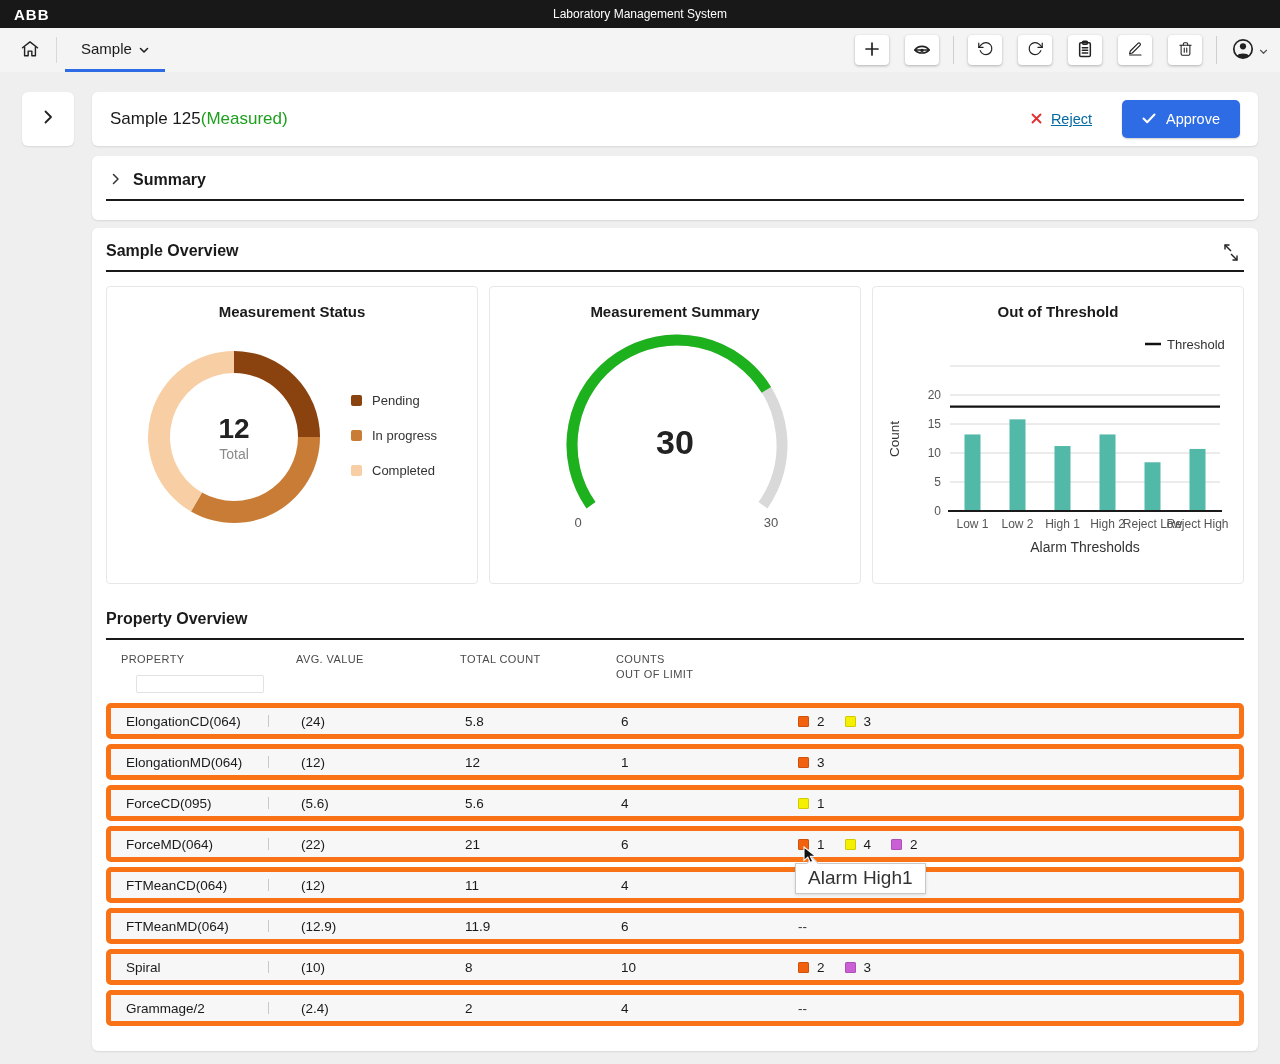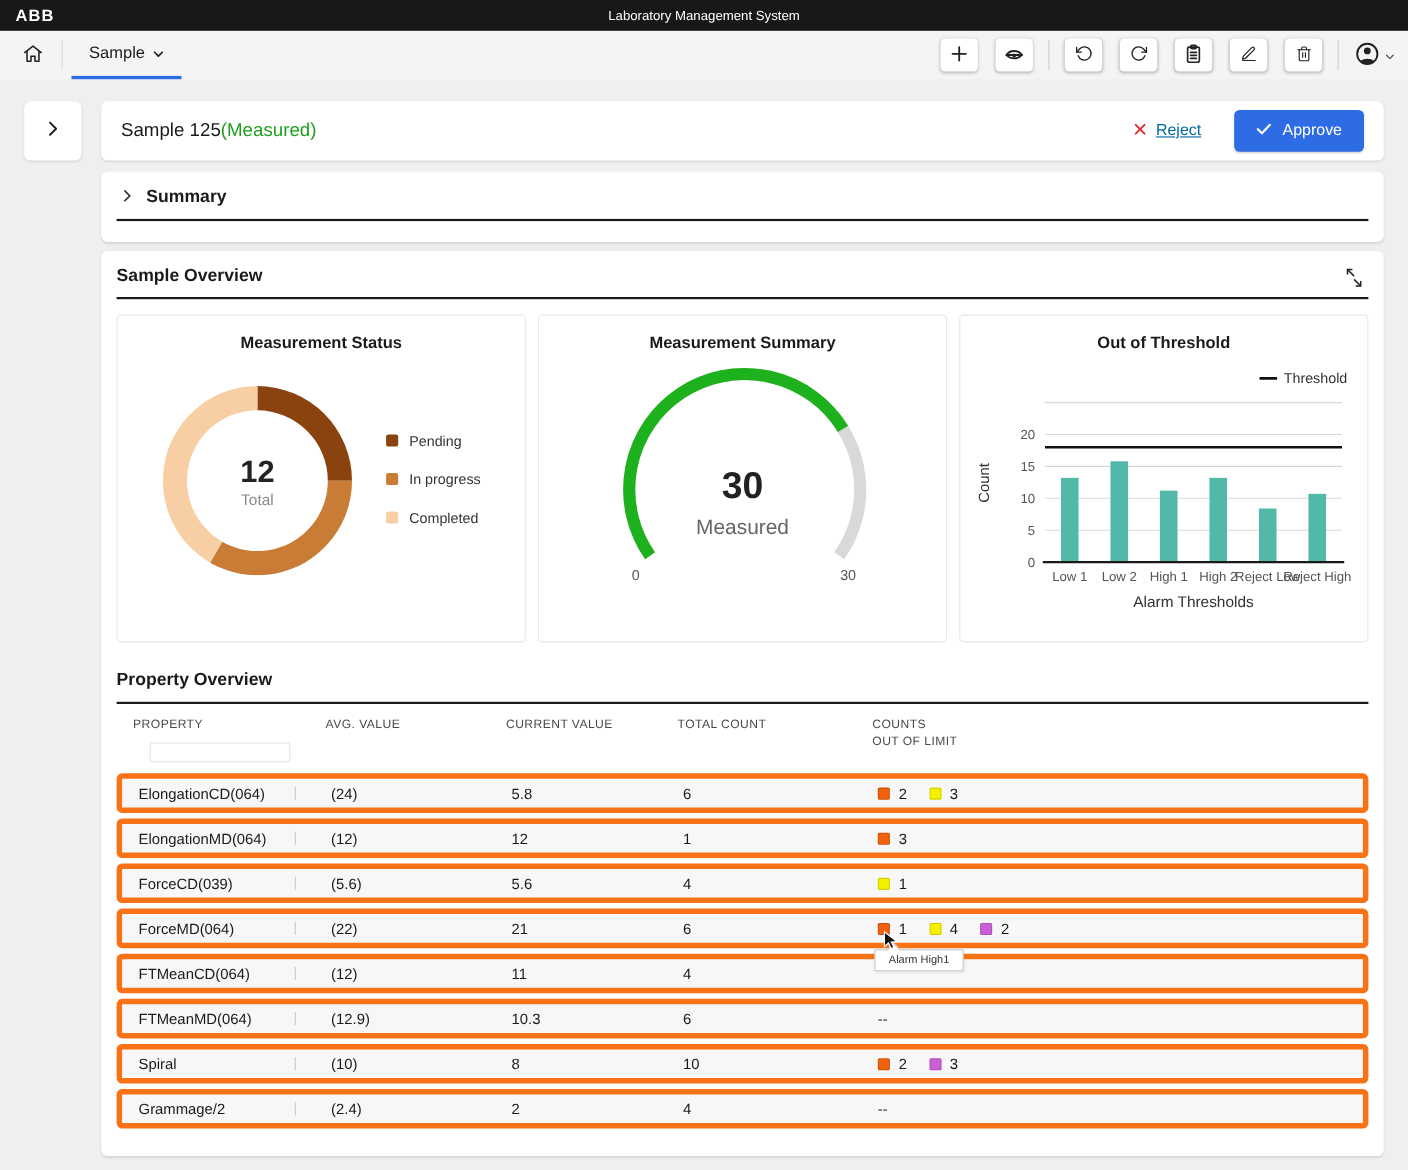--- a/index.html
+++ b/index.html
@@ -76,21 +76,21 @@
   .table-body { margin-top: 10px; position: relative; }
   .t-row { display: grid; grid-template-columns: 158px 164px 156px 177px 1fr; align-items: center; height: 36px; background: #f7f7f7; border: 5px solid #f97316; border-radius: 5px; margin-bottom: 5px; font-size: 13.5px; cursor: pointer; }
   .cell { padding-left: 32px; }
   .cell-property { padding-left: 15px; position: relative; height: 100%; display: flex; align-items: center; }
   .cell-property::after { content: ""; position: absolute; right: 0; top: 7px; bottom: 7px; width: 1px; background: #c9c9c9; }
   .cell-counts { display: flex; align-items: center; gap: 20px; }
   .count-item { display: flex; align-items: center; gap: 8px; }
   .count-sq { width: 11px; height: 11px; border-radius: 1.5px; box-shadow: inset 0 0 0 1px rgba(0,0,0,0.15); }
   .dash { color: #333; }
 
-  .tooltip { position: absolute; left: 689px; top: 160px; background: #fff; border: 1px solid #c8c8c8; box-shadow: 0 1px 3px rgba(0,0,0,0.12); padding: 3px 12px 4px 12px; font-size: 10px; color: #333; white-space: nowrap; z-index: 5; }
+  .tooltip { position: absolute; left: 689px; top: 160px; background: #fff; border: 1px solid #c8c8c8; box-shadow: 0 1px 3px rgba(0,0,0,0.12); padding: 3px 12px 4px 12px; font-size: 19px; color: #333; white-space: nowrap; z-index: 5; }
   .tooltip::before { content: ""; position: absolute; top: -5px; left: 12px; width: 8px; height: 8px; background: #fff; border-left: 1px solid #c8c8c8; border-top: 1px solid #c8c8c8; transform: rotate(45deg); }
   .cursor { position: absolute; left: 697px; top: 143px; z-index: 6; pointer-events: none; }
 
   svg .stroke { fill: none; stroke: #222; stroke-width: 1.7; stroke-linecap: round; stroke-linejoin: round; }
 </style>
 </head>
 <body>
 
 <div class="topbar">
   <span class="logo">ABB</span>
@@ -264,21 +264,20 @@
         </div>
     </div>
 
     <div class="chart-card">
       <div class="chart-title">Measurement Summary</div>
       <svg class="gauge-svg" width="230" height="230">
           <path d="M 28.989035349655836 175.22552581685983 A 105 105 0 1 1 201.01096465034414 175.22552581685983" fill="none" stroke="#d9d9d9" stroke-width="11"></path>
           <path d="M 28.989035349655836 175.22552581685983 A 105 105 0 1 1 204.36725060588498 59.87745906487119" fill="none" stroke="#1db11d" stroke-width="11"></path>
         </svg>
       <div class="gauge-value">30</div>
-      <div class="gauge-label">Measured</div>
       <div class="gauge-min">0</div>
       <div class="gauge-max">30</div>
     </div>
 
     <div class="chart-card">
       <div class="chart-title">Out of Threshold</div>
       <svg class="bar-svg" width="372" height="298">
           <line x1="77" y1="195" x2="347" y2="195" stroke="#d8d8d8" stroke-width="1"></line>
           <line x1="77" y1="166" x2="347" y2="166" stroke="#d8d8d8" stroke-width="1"></line>
           <line x1="77" y1="137" x2="347" y2="137" stroke="#d8d8d8" stroke-width="1"></line>
@@ -314,21 +313,20 @@
   <div class="prop-section">
     <div class="section-title">Property Overview</div>
     <div class="black-rule"></div>
 
     <div class="table-header">
       <div class="th th-property">
         <span>PROPERTY</span>
         <input class="filter-input" value="" style="">
       </div>
       <div class="th">AVG. VALUE</div>
-      <div class="th">CURRENT VALUE</div>
       <div class="th">TOTAL COUNT</div>
       <div class="th">
         <div>COUNTS</div>
         <div>OUT OF LIMIT</div>
       </div>
     </div>
 
     <div class="table-body">
 
       <div class="t-row">
@@ -353,21 +351,21 @@
           <div class="cell">12</div>
           <div class="cell">1</div>
           <div class="cell cell-counts">
             <span class="count-item">
               <span class="count-sq" style="background: rgb(242, 97, 13);"></span>
               <span>3</span>
             </span>
           </div>
         </div>
         <div class="t-row">
-          <div class="cell-property">ForceCD(039)</div>
+          <div class="cell-property">ForceCD(095)</div>
           <div class="cell">(5.6)</div>
           <div class="cell">5.6</div>
           <div class="cell">4</div>
           <div class="cell cell-counts">
             <span class="count-item">
               <span class="count-sq" style="background: rgb(245, 239, 0);"></span>
               <span>1</span>
             </span>
           </div>
         </div>
@@ -394,21 +392,21 @@
         <div class="t-row">
           <div class="cell-property">FTMeanCD(064)</div>
           <div class="cell">(12)</div>
           <div class="cell">11</div>
           <div class="cell">4</div>
           <div class="cell cell-counts"></div>
         </div>
         <div class="t-row">
           <div class="cell-property">FTMeanMD(064)</div>
           <div class="cell">(12.9)</div>
-          <div class="cell">10.3</div>
+          <div class="cell">11.9</div>
           <div class="cell">6</div>
           <div class="cell cell-counts">
             <span class="dash">--</span>
           </div>
         </div>
         <div class="t-row">
           <div class="cell-property">Spiral</div>
           <div class="cell">(10)</div>
           <div class="cell">8</div>
           <div class="cell">10</div>

